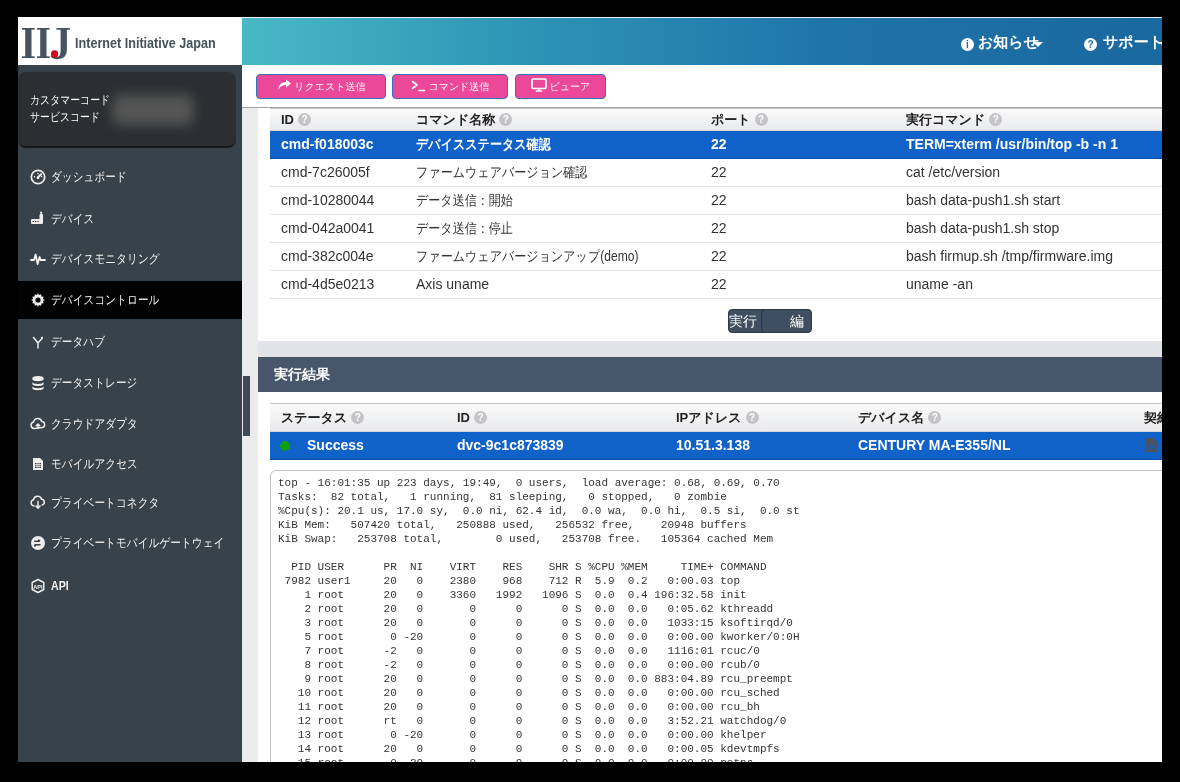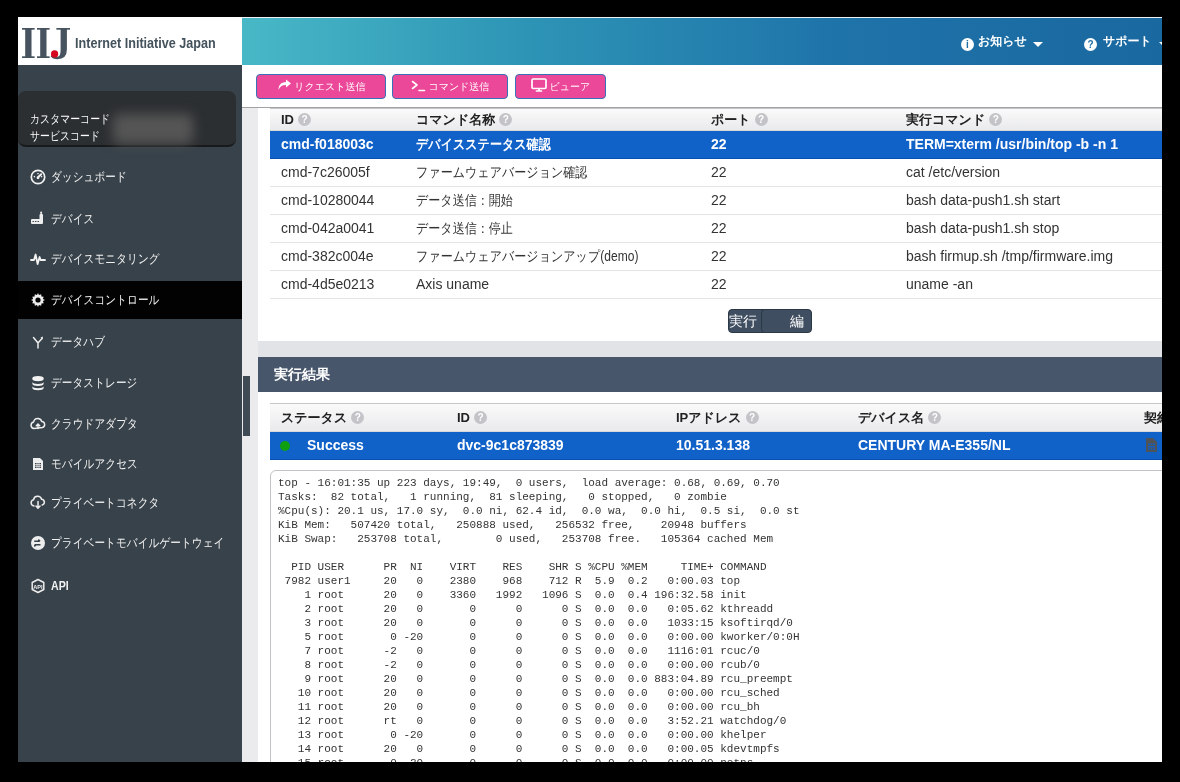--- a/index.html
+++ b/index.html
@@ -12,29 +12,29 @@
 #panel1,#gap1,#bar2,#panel2,.tbl,.dkbtn,#term,#term pre { position:absolute; }
 
 
 #logo { left:0; top:0; width:224px; height:48px; background:#fff; }
 #iijsvg { position:absolute; left:4px; top:11px; }
 #iijtxt { left:57px; top:18px; width:200px; font-size:14px; font-weight:bold; color:#44525c;
   transform:scaleX(0.9); transform-origin:0 0; white-space:nowrap; }
 #topbar { left:224px; top:0; width:920px; height:48px;
   background:linear-gradient(90deg,#48b8c6 0%,#2e95b6 30%,#1e73a9 65%,#1a68a0 100%);
   border-top:1px solid #eef2f4; }
-.tbitem { top:0; height:40px; color:#fff; font-size:12px; font-weight:bold; line-height:47px; white-space:nowrap; }
+.tbitem { top:0; height:40px; color:#fff; font-size:15px; font-weight:bold; line-height:47px; white-space:nowrap; }
 .circ { width:13px; height:13px; border-radius:50%; background:#fff; color:#1e6fa5;
   font-size:10px; font-weight:bold; text-align:center; line-height:13px; top:20px; }
 .caret { width:0; height:0; border-left:5px solid transparent; border-right:5px solid transparent;
   border-top:5px solid #fff; top:24px; }
 
 
 #sidebar { left:0; top:48px; width:224px; height:697px; background:#38424a; }
-#custbox { left:0; top:26px; width:218px; height:56px; background:#2c2f32;
+#custbox { left:0; top:7px; width:218px; height:76px; background:#2c2f32;
   border-bottom:2px solid #17191b; border-radius:8px; }
 #custbox .lbl { left:12px; color:#fcfcfc; font-size:12px; transform:scaleX(0.82); transform-origin:0 50%; white-space:nowrap; }
 #blur { left:95px; top:23px; width:80px; height:30px; background:#555; border-radius:6px;
   filter:blur(6px); }
 .nav { left:0; width:224px; height:38px; color:#f2f2f2; font-size:12.5px; }
 .nav .ic { left:12px; top:11px; width:16px; height:16px; }
 .nav .tx { left:33px; top:0; line-height:38px; white-space:nowrap; transform:scaleX(0.85); transform-origin:0 50%; }
 .nav.active { background:#020202; }
 
 

